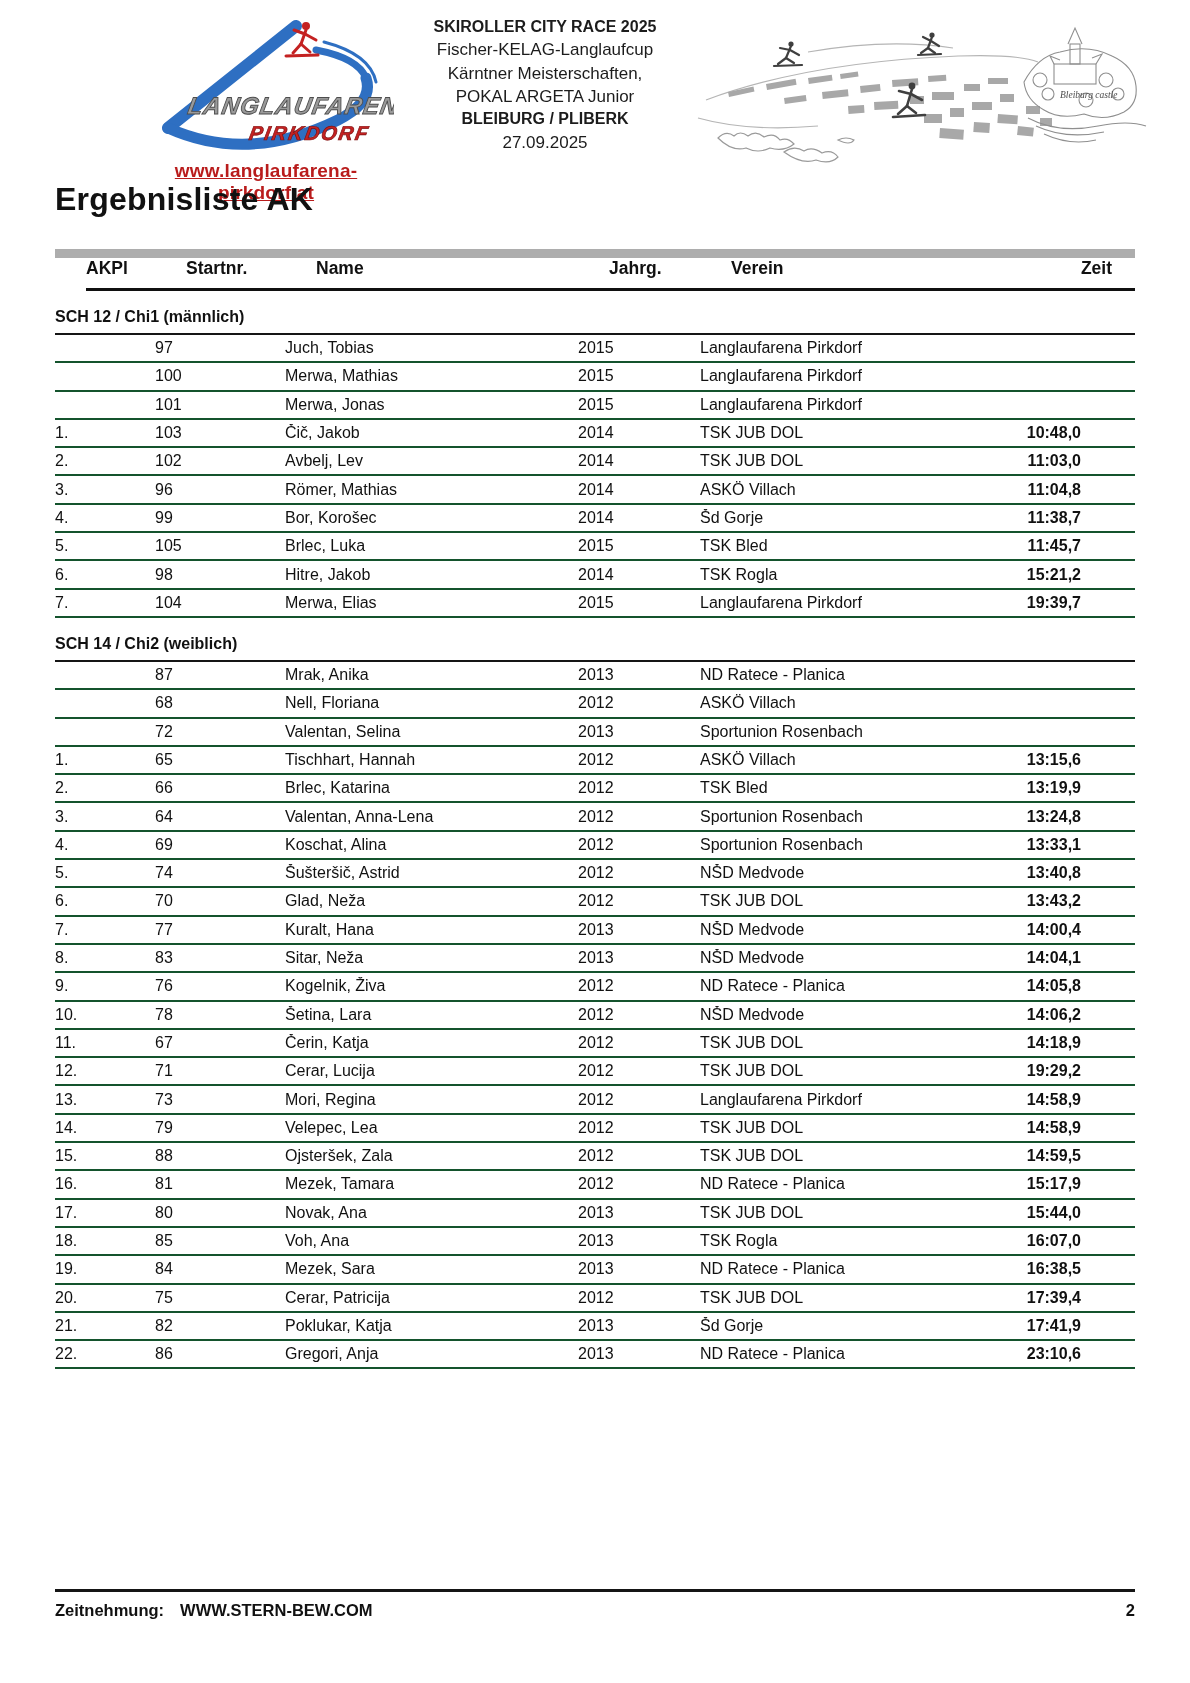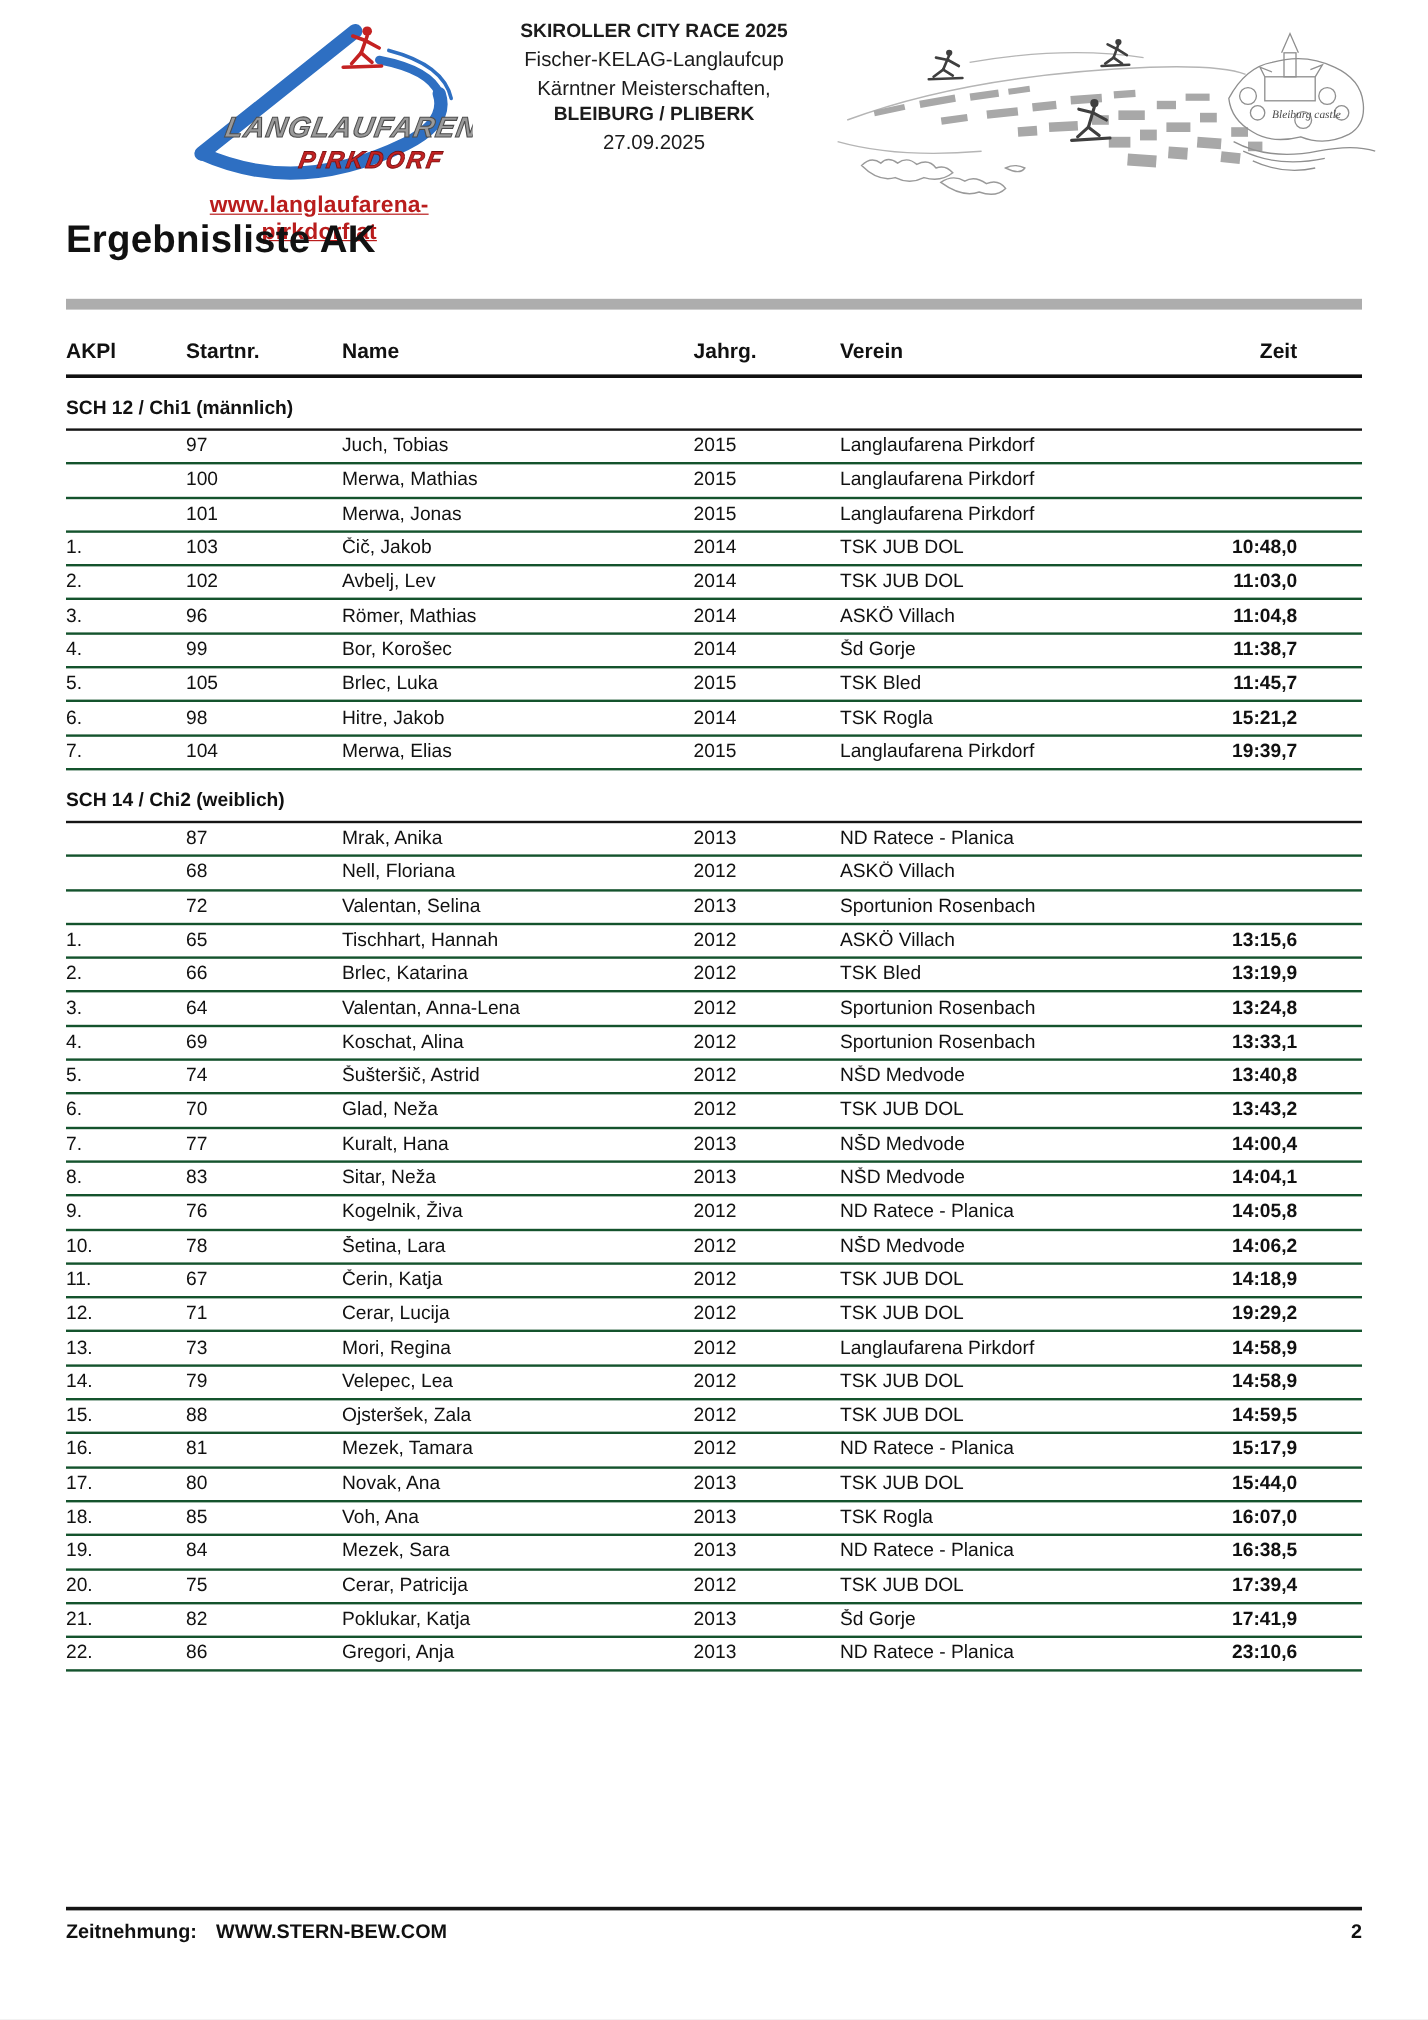--- a/index.html
+++ b/index.html
@@ -23,21 +23,21 @@
 
   
   .main { position:absolute; left:55px; top:181px; width:1080px; }
   .doc-title { font-size:32px; font-weight:bold; letter-spacing:0.2px; }
   .gray-bar { margin-top:31px; height:9px; background:#adadad; }
   .grid-row {
     display:grid;
     grid-template-columns:100px 130px 293px 122px 237px 198px;
     align-items:center;
   }
-  .thead { padding:24px 0 9px 0; border-bottom:3px solid #101010; font-size:17.5px; font-weight:bold; }
+  .thead { padding:0 0 9px 0; border-bottom:3px solid #101010; font-size:17.5px; font-weight:bold;margin-left:31px; }
   .thead .col-zeit { text-align:right; padding-right:54px; }
   .section-heading {
     margin-top:17px; font-size:16px; font-weight:bold;
     padding-bottom:7px; border-bottom:2px solid #151515;
   }
   .result-row { height:28.3px; font-size:16px; border-bottom:2px solid #14532d; }
   .cell-time { text-align:right; padding-right:54px; font-weight:bold; }
   .cell-rank, .cell-bib, .cell-name, .cell-year, .cell-club { padding-right:6px; overflow:hidden; white-space:nowrap; }
 
   
@@ -79,20 +79,21 @@
         <text x="132" y="124" font-family="Liberation Sans, sans-serif" font-size="20" font-weight="bold" font-style="italic" fill="#c42222" stroke="#7a1010" stroke-width="0.7" letter-spacing="2">PIRKDORF</text>
       </g>
     </svg>
     <div><span class="logo-website">www.langlaufarena-pirkdorf.at</span></div>
   </div>
 
   <div class="event-block">
     <div class="event-line bold">SKIROLLER CITY RACE 2025</div>
     <div class="event-line">Fischer-KELAG-Langlaufcup</div>
     <div class="event-line">Kärntner Meisterschaften,</div>
+    <div class="event-line">POKAL ARGETA Junior</div>
     <div class="event-line bold">BLEIBURG / PLIBERK</div>
     <div class="event-line">27.09.2025</div>
   </div>
 
   <div class="sketch-block">
     <svg width="492" height="150" viewBox="0 0 492 150">
 
       <g stroke="#b5b5b5" fill="none" stroke-width="1.2">
         <path d="M18,78 Q120,40 270,34 Q330,32 350,40"></path>
         <path d="M10,96 Q60,110 130,104"></path>

